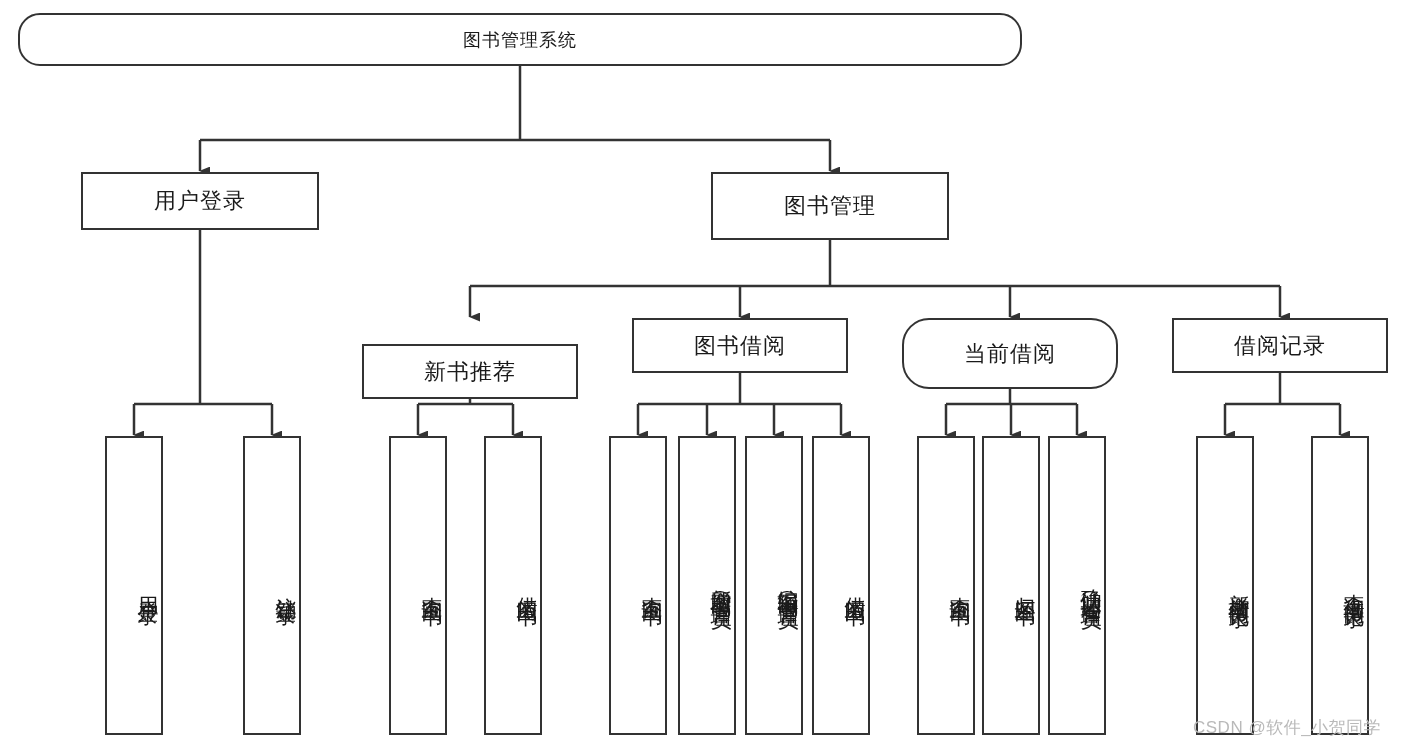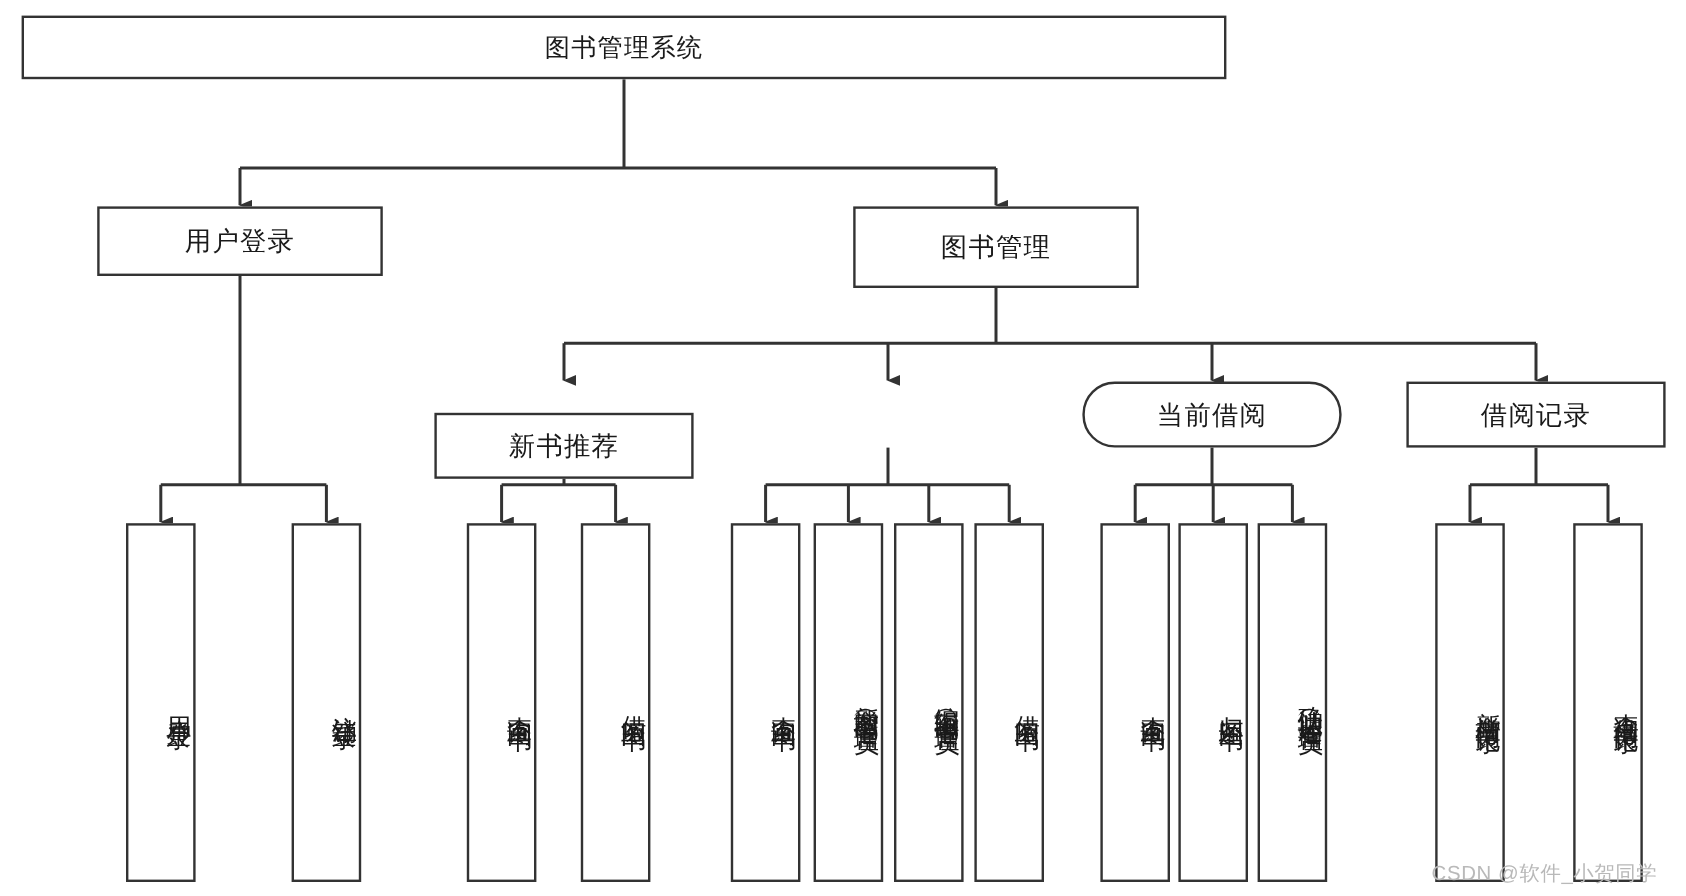--- a/index.html
+++ b/index.html
@@ -34,21 +34,22 @@
     justify-content: center;
     text-align: center;
     color: #1a1a1a;
   }
   .node.horiz {
     font-size: 22px;
     letter-spacing: 1px;
     padding: 2px 4px;
   }
   .node.horiz.root {
-    font-size: 21px;
+    font-size: 18px;
+    border-radius: 22px;
   }
   .node.vert {
     writing-mode: vertical-rl;
     text-orientation: upright;
     font-size: 21px;
     letter-spacing: 3px;
     line-height: 1.05;
     padding: 12px 2px;
     align-items: flex-start;
     justify-content: center;
@@ -107,21 +108,22 @@
         <line x1="1340" y1="404" x2="1340" y2="435" stroke="#333333" stroke-width="2.5" marker-end="url(#arrowhead)"></line>
       </g>
   </svg>
 
   <div class="node horiz root" style="left: 18px; top: 13px; width: 1004px; height: 53px;">图书管理系统</div>
 
   <div class="node horiz" style="left: 81px; top: 172px; width: 238px; height: 58px;">用户登录</div>
   <div class="node horiz" style="left: 711px; top: 172px; width: 238px; height: 68px;">图书管理</div>
 
   <div class="node horiz" style="left: 362px; top: 318px; width: 216px; height: 55px; margin-top: 26px;">新书推荐</div>
-  <div class="node horiz" style="left: 902px; top: 318px; width: 216px; height: 55px; border-radius: 27px;">当前借阅</div>
+  <div class="node horiz" style="left: 632px; top: 318px; width: 216px; height: 55px;">图书借阅</div>
+  <div class="node horiz" style="left: 902px; top: 318px; width: 216px; height: 71px; border-radius: 27px;">当前借阅</div>
   <div class="node horiz" style="left: 1172px; top: 318px; width: 216px; height: 55px; text-align: center;">借阅记录</div>
 
   <div class="node vert" style="left: 105px; top: 436px; width: 58px; height: 299px;">用户登录</div>
   <div class="node vert" style="left: 243px; top: 436px; width: 58px; height: 299px;">注销登录</div>
   <div class="node vert" style="left: 389px; top: 436px; width: 58px; height: 299px;">查询图书</div>
   <div class="node vert" style="left: 484px; top: 436px; width: 58px; height: 299px;">借阅图书</div>
   <div class="node vert" style="left: 609px; top: 436px; width: 58px; height: 299px;">查询图书</div>
   <div class="node vert" style="left: 678px; top: 436px; width: 58px; height: 299px;">新增图书（管理员）</div>
   <div class="node vert" style="left: 745px; top: 436px; width: 58px; height: 299px;">编辑图书（管理员）</div>
   <div class="node vert" style="left: 812px; top: 436px; width: 58px; height: 299px;">借阅图书</div>

